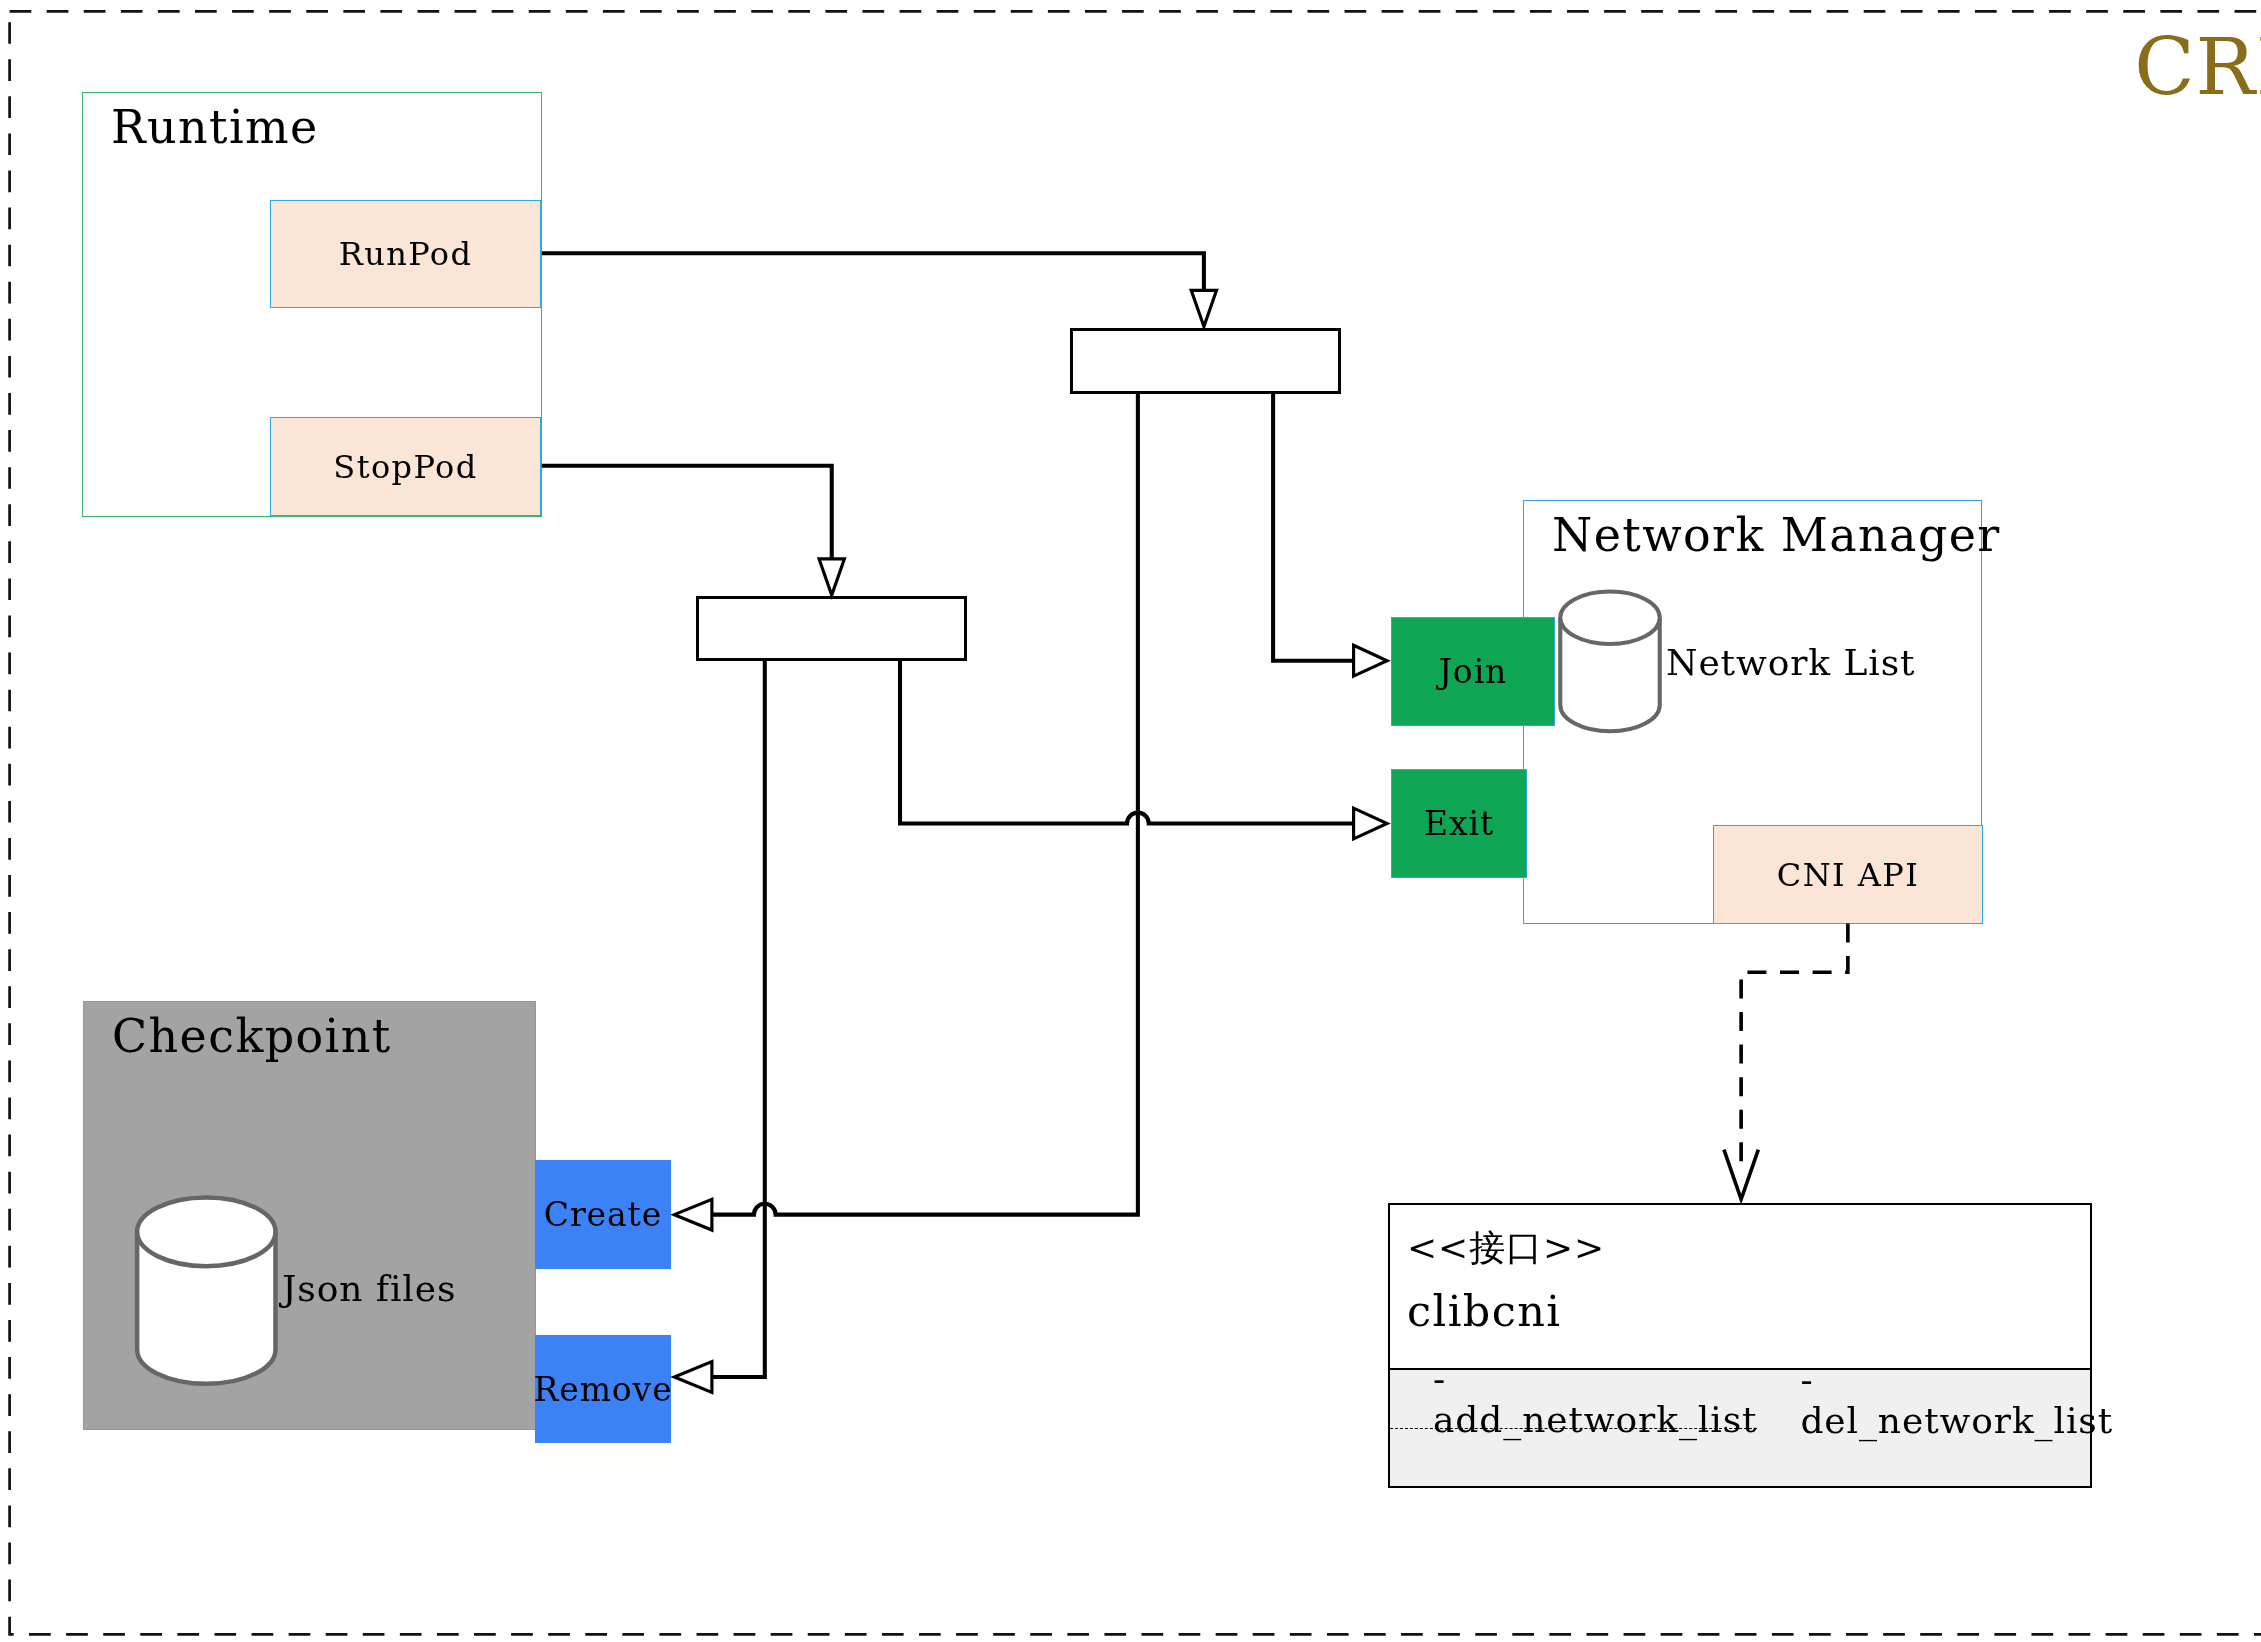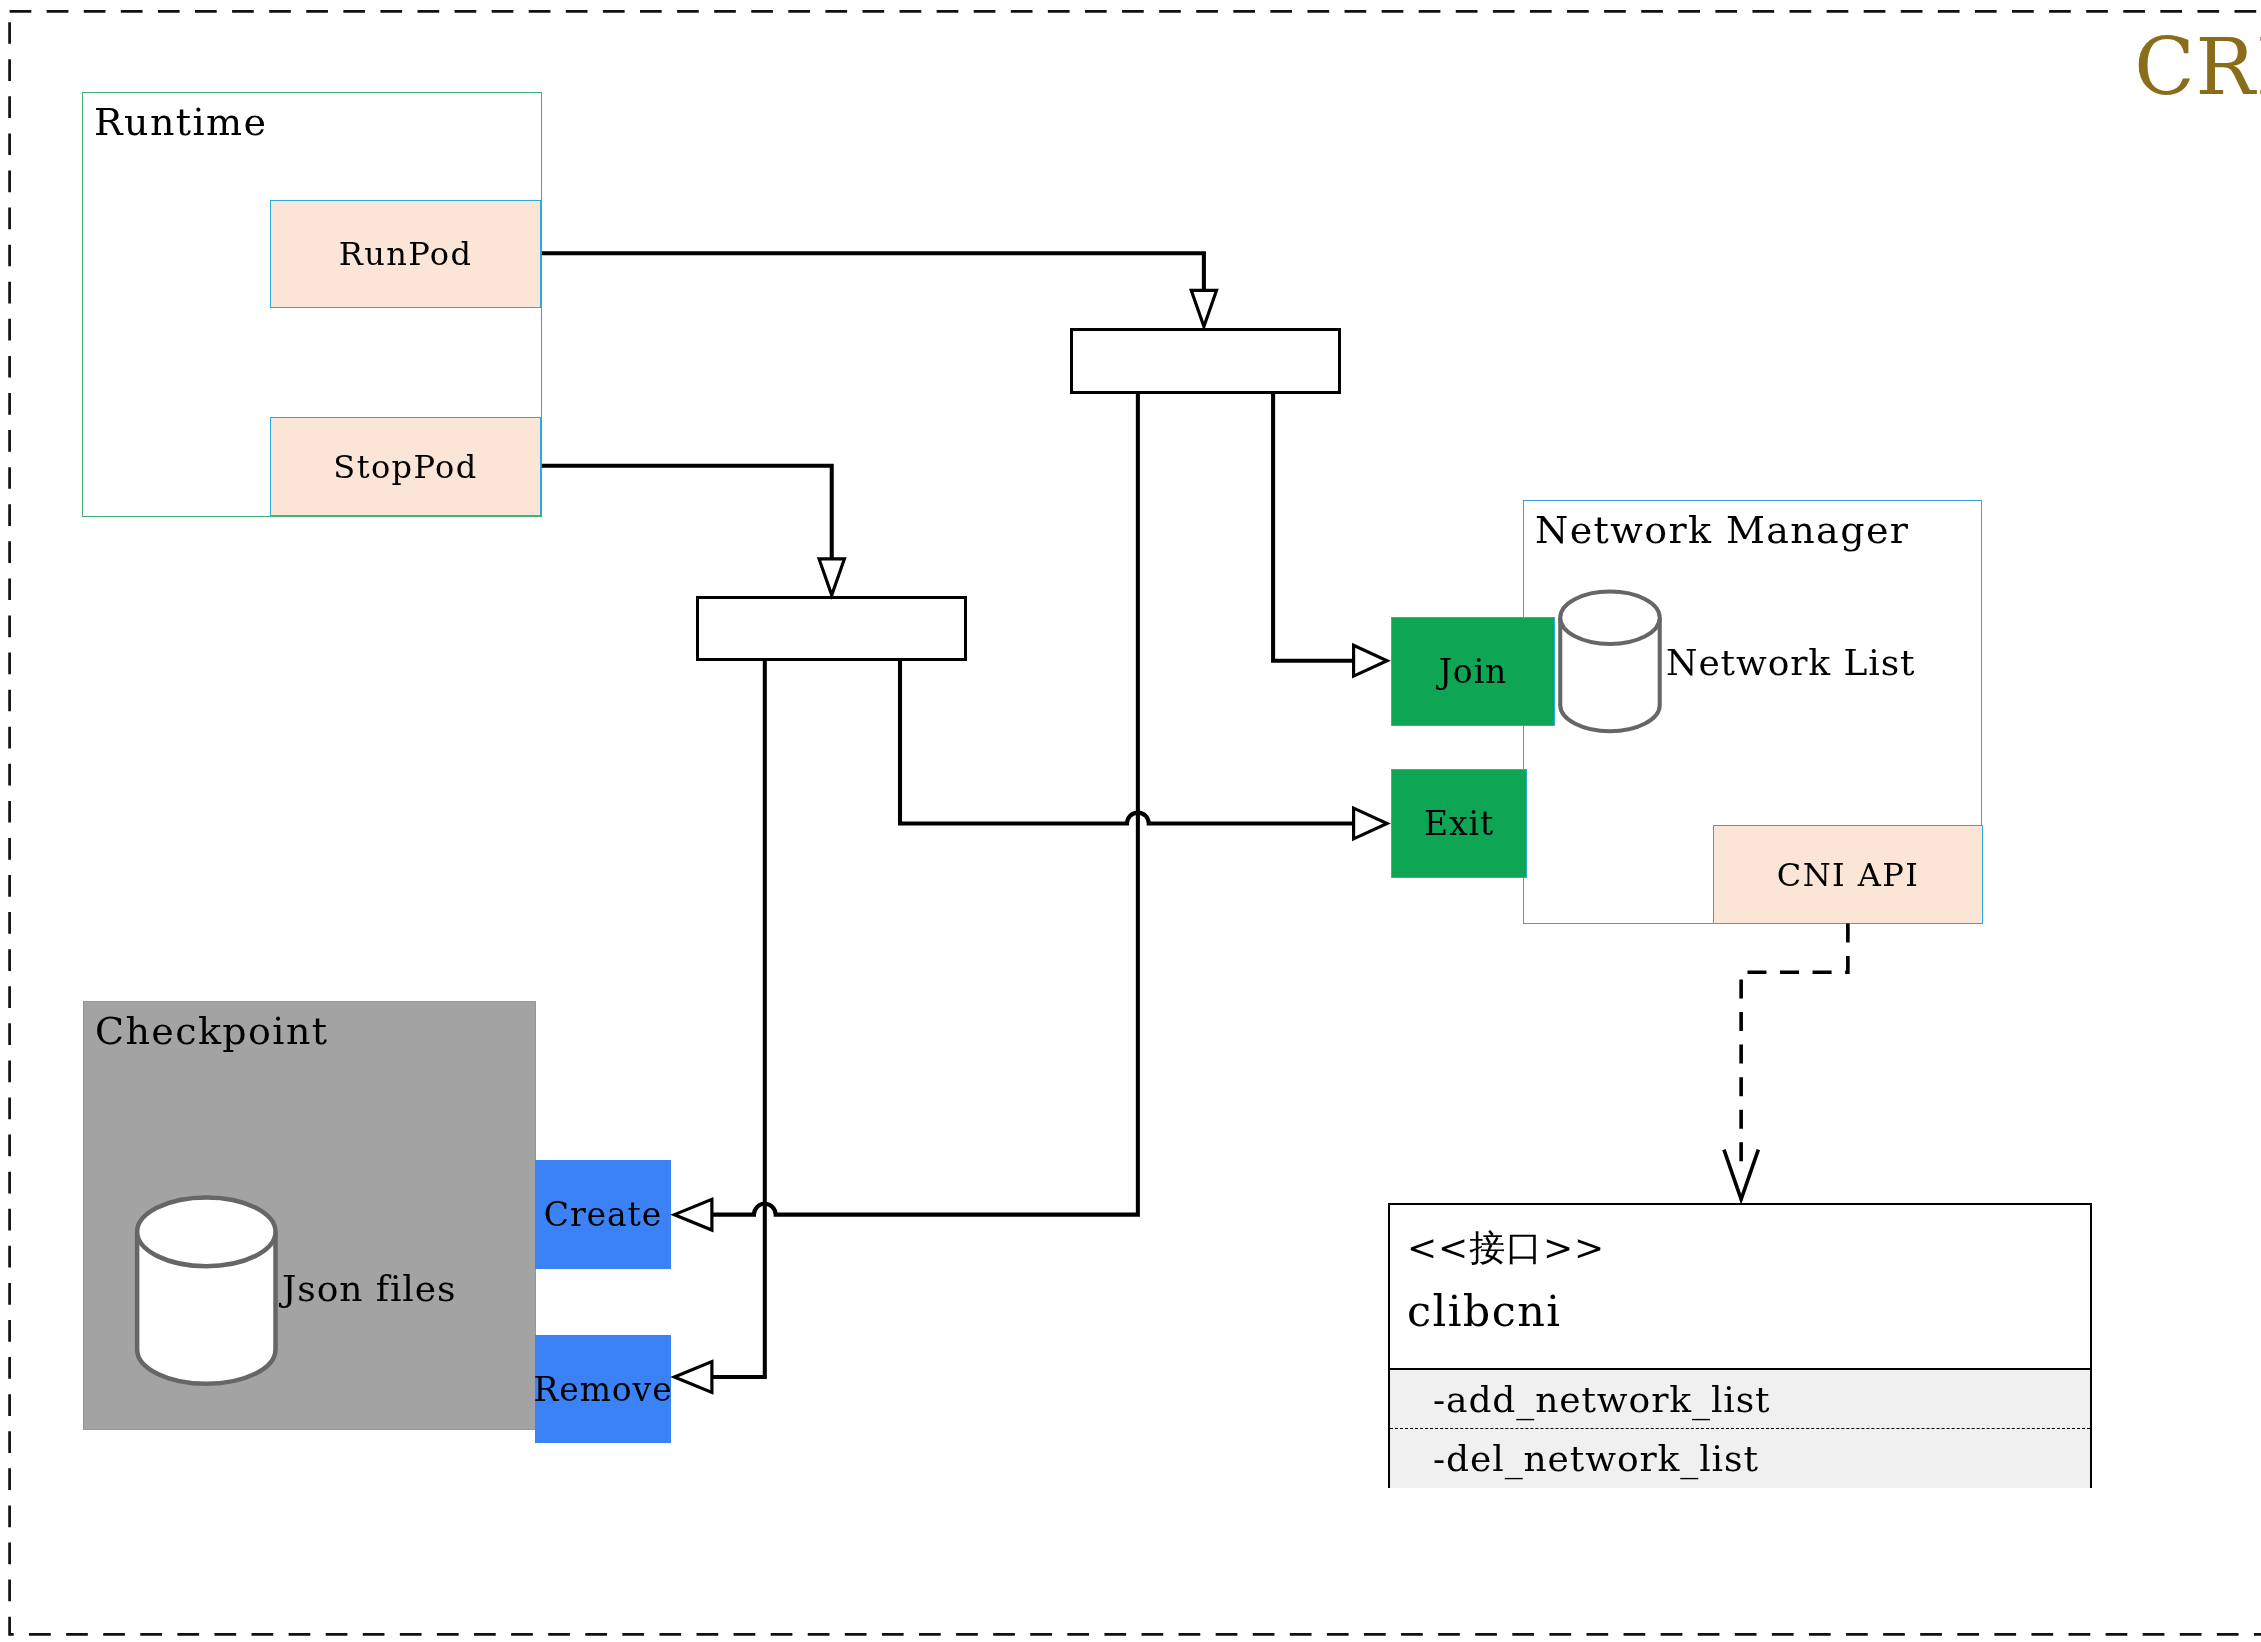--- a/index.html
+++ b/index.html
@@ -22,21 +22,21 @@
   .cri-title{
     left:2139px;top:17px;width:149px;height:99px;
     font-size:79px;color:#8a6d1b;letter-spacing:0.9px;
     display:flex;align-items:center;justify-content:flex-end;
   }
 
   
   .runtime-box{left:82px;top:92px;width:460px;height:425px;border:1.4px solid #3cb371;background:#fff;}
   .nm-box{left:1523px;top:500px;width:459px;height:424px;border:1.4px solid #3f9fdb;background:#fff;}
   .checkpoint-box{left:83px;top:1001px;width:453px;height:429px;border:1.4px solid #9d8ac2;background:#a3a3a3;}
-  .box-label{position:absolute;left:11px;top:7.2px;font-size:38px;letter-spacing:1.4px;white-space:nowrap;}
+  .box-label{position:absolute;left:28px;top:7.2px;font-size:46px;letter-spacing:1.4px;white-space:nowrap;}
 
   
   .peach-btn{background:#fbe5d6;border:1.4px solid #29abe2;font-size:32px;letter-spacing:1.4px;}
   .runpod-btn{left:270px;top:200px;width:271px;height:108px;}
   .stoppod-btn{left:270px;top:417px;width:271px;height:99px;}
   .cni-btn{left:1713px;top:825px;width:270px;height:99px;}
 
   
   .green-btn{background:#0ea655;border:1.4px solid #29abe2;font-size:33px;letter-spacing:0.9px;}
   .join-btn{left:1391px;top:606px;width:164px;height:109px;margin-top:11px;}
@@ -55,21 +55,21 @@
   
   .store-label{font-size:36px;letter-spacing:0.9px;white-space:nowrap;display:flex;align-items:center;}
   .network-list-label{left:1666px;top:637px;height:50px;}
   .json-files-label{left:282px;top:1263px;height:50px;}
 
   
   .iface-box{left:1388px;top:1203px;width:704px;height:285px;border:2.3px solid #000;background:#fff;display:flex;flex-direction:column;}
   .iface-top{position:relative;height:163px;border-bottom:2.3px solid #000;background:#fff;flex:0 0 auto;}
   .iface-stereotype{position:absolute;left:17px;top:19px;font-size:36px;letter-spacing:0.9px;}
   .iface-name{position:absolute;left:17px;top:81px;font-size:43px;letter-spacing:1.4px;}
-  .iface-bottom{flex:1;background:#f0f0f0;display:flex;flex-direction:column;}
+  .iface-bottom{flex:1;background:#f0f0f0;display:flex;}
   .method-row{height:59px;display:flex;align-items:center;padding-left:43px;font-size:36px;letter-spacing:0.9px;box-sizing:border-box;}
   .method-row.first{border-bottom:1.8px dashed #000;}
 </style>
 </head>
 <body>
 
 <div class="canvas">
 
   <div id="boxes">
 

